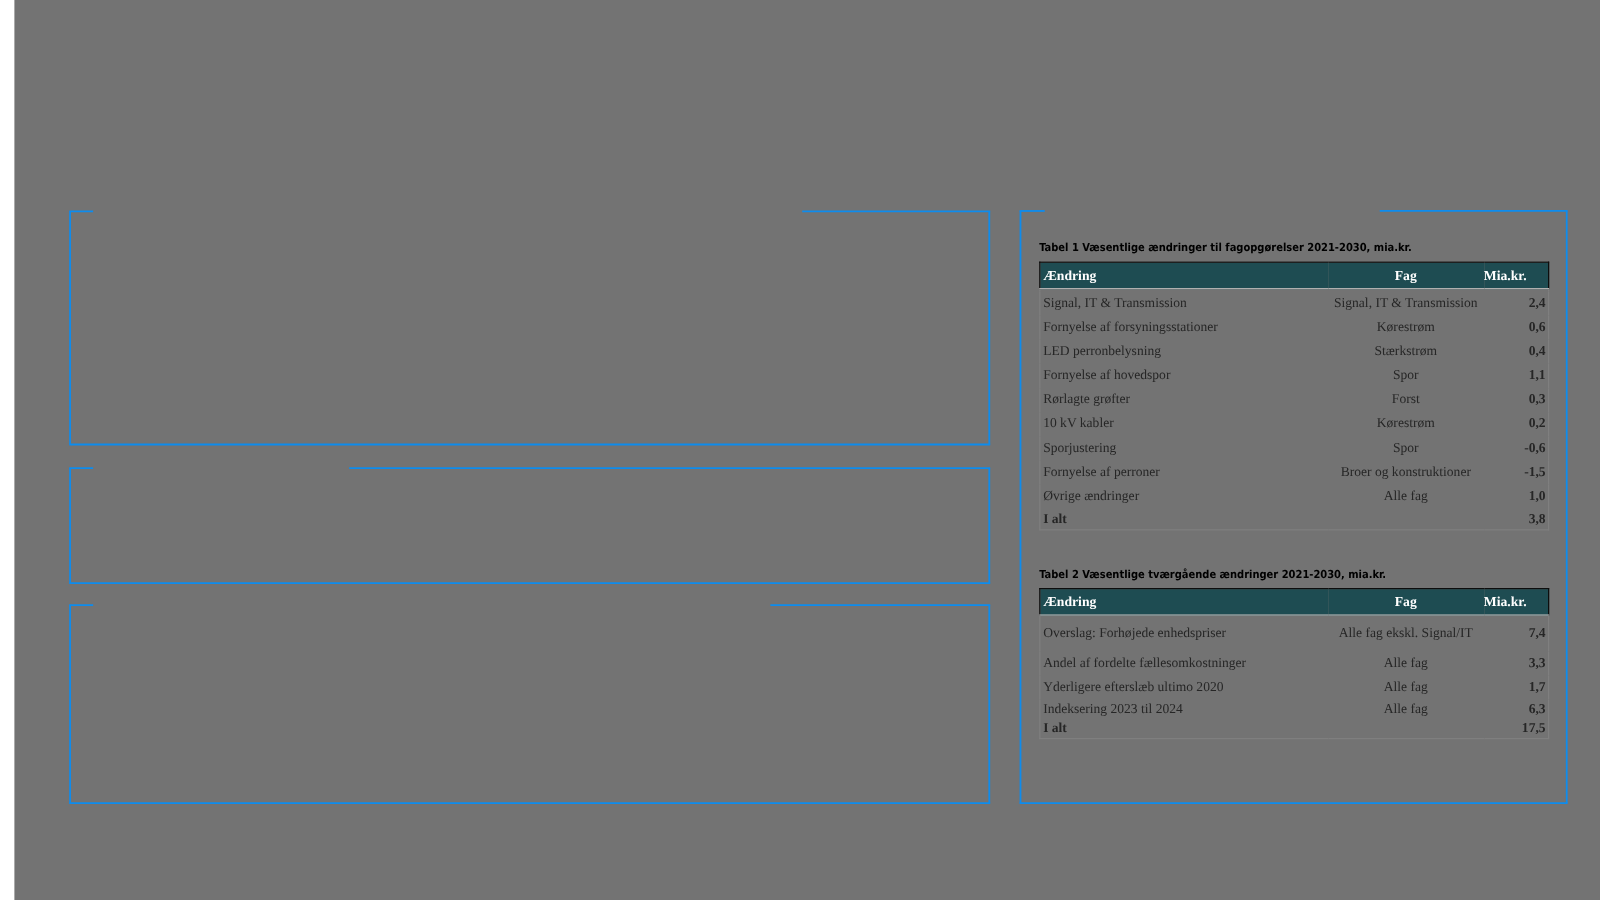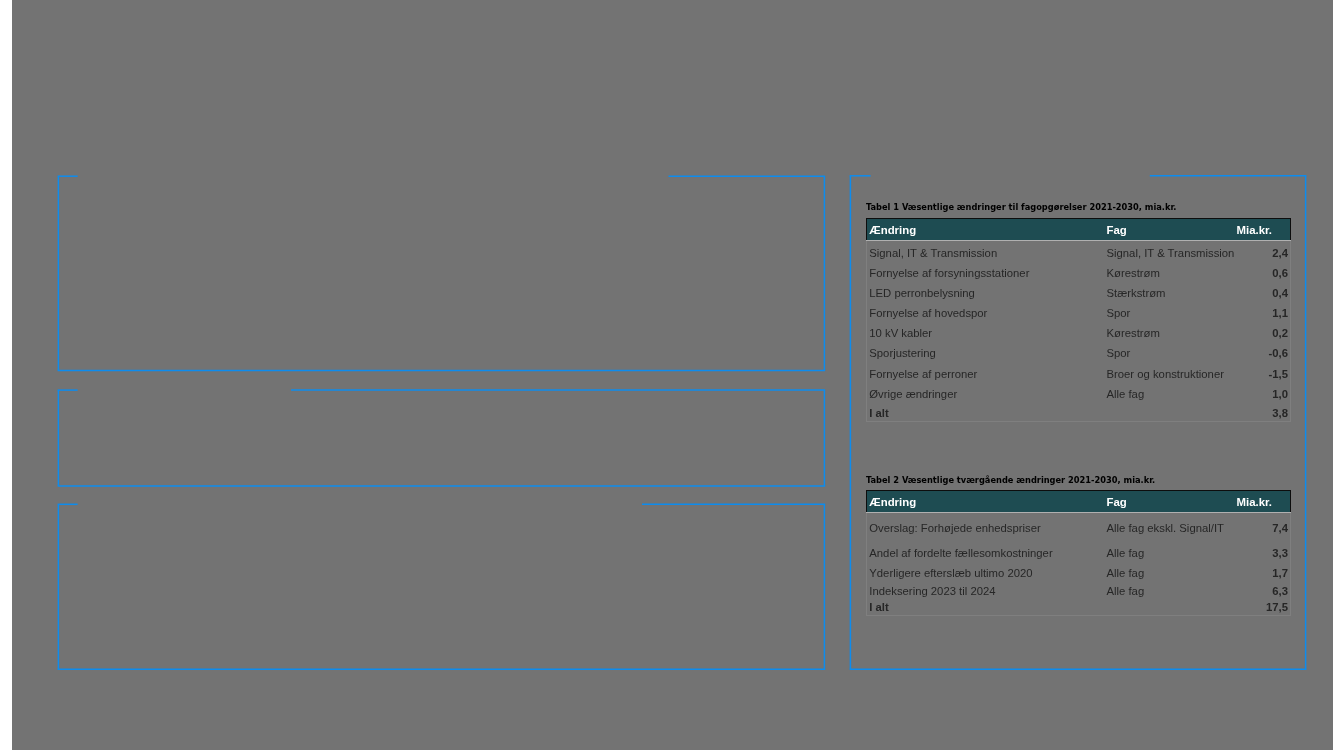--- a/index.html
+++ b/index.html
@@ -9,32 +9,32 @@
   .page{position:absolute;left:12px;top:0;width:1333px;height:750px;background:#737373;}
 
   
   svg.frame-layer{position:absolute;left:0;top:0;width:1333px;height:750px;}
 
   
   .tcaption{position:absolute;font-family:"DejaVu Sans",sans-serif;
             font-stretch:condensed;font-weight:bold;font-size:9.2px;color:#000;
             white-space:nowrap;line-height:12px;}
   table.dsb{position:absolute;border-collapse:collapse;table-layout:fixed;
-            font-family:Liberation Sans, sans-serif;font-stretch:condensed;
+            font-family:Liberation Serif, serif;font-stretch:condensed;
             font-size:11.3px;color:#262626;
             border-left:1px solid #7f7f7f;border-right:1px solid #7f7f7f;
             border-bottom:1px solid #7f7f7f;}
   table.dsb th{background:#1e4c52;color:#fff;font-weight:bold;text-align:left;
                font-size:11.4px;vertical-align:middle;padding:1px 0 0 0;
                border-top:1px solid #0d0d0d;border-bottom:1px solid #b0b0b0;}
   table.dsb th.c0{border-left:1px solid #0d0d0d;}
   table.dsb th.c2{border-right:1px solid #0d0d0d;}
   table.dsb td{vertical-align:middle;padding:0;line-height:1.1;}
   table.dsb .c0{padding-left:2.3px;}
-  table.dsb .c1{padding-left:0;}
+  table.dsb .c1{padding-left:0;text-align:center;}
   table.dsb .c2{text-align:right;font-weight:bold;padding-right:2px;}
   table.dsb th.c2{text-align:left;}
   table.dsb tr.total td{font-weight:bold;}
   table.dsb tr.spacer td{padding:0;line-height:0;font-size:0;}
 
   
   #caption-1{left:854px;top:201px;}
   #table-1{left:854px;top:218px;width:424px;}
   #table-1 thead tr{height:22px;}
   #table-1 tr.spacer td{height:2.2px;}
@@ -123,20 +123,25 @@
       <tr class="data r2">
         <td class="c0">LED perronbelysning</td>
         <td class="c1">Stærkstrøm</td>
         <td class="c2">0,4</td>
       </tr>
       <tr class="data r3">
         <td class="c0">Fornyelse af hovedspor</td>
         <td class="c1">Spor</td>
         <td class="c2">1,1</td>
       </tr>
+      <tr class="data r4">
+        <td class="c0">Rørlagte grøfter</td>
+        <td class="c1">Forst</td>
+        <td class="c2">0,3</td>
+      </tr>
       <tr class="data r5">
         <td class="c0">10 kV kabler</td>
         <td class="c1">Kørestrøm</td>
         <td class="c2">0,2</td>
       </tr>
       <tr class="data r6">
         <td class="c0">Sporjustering</td>
         <td class="c1">Spor</td>
         <td class="c2">-0,6</td>
       </tr>

